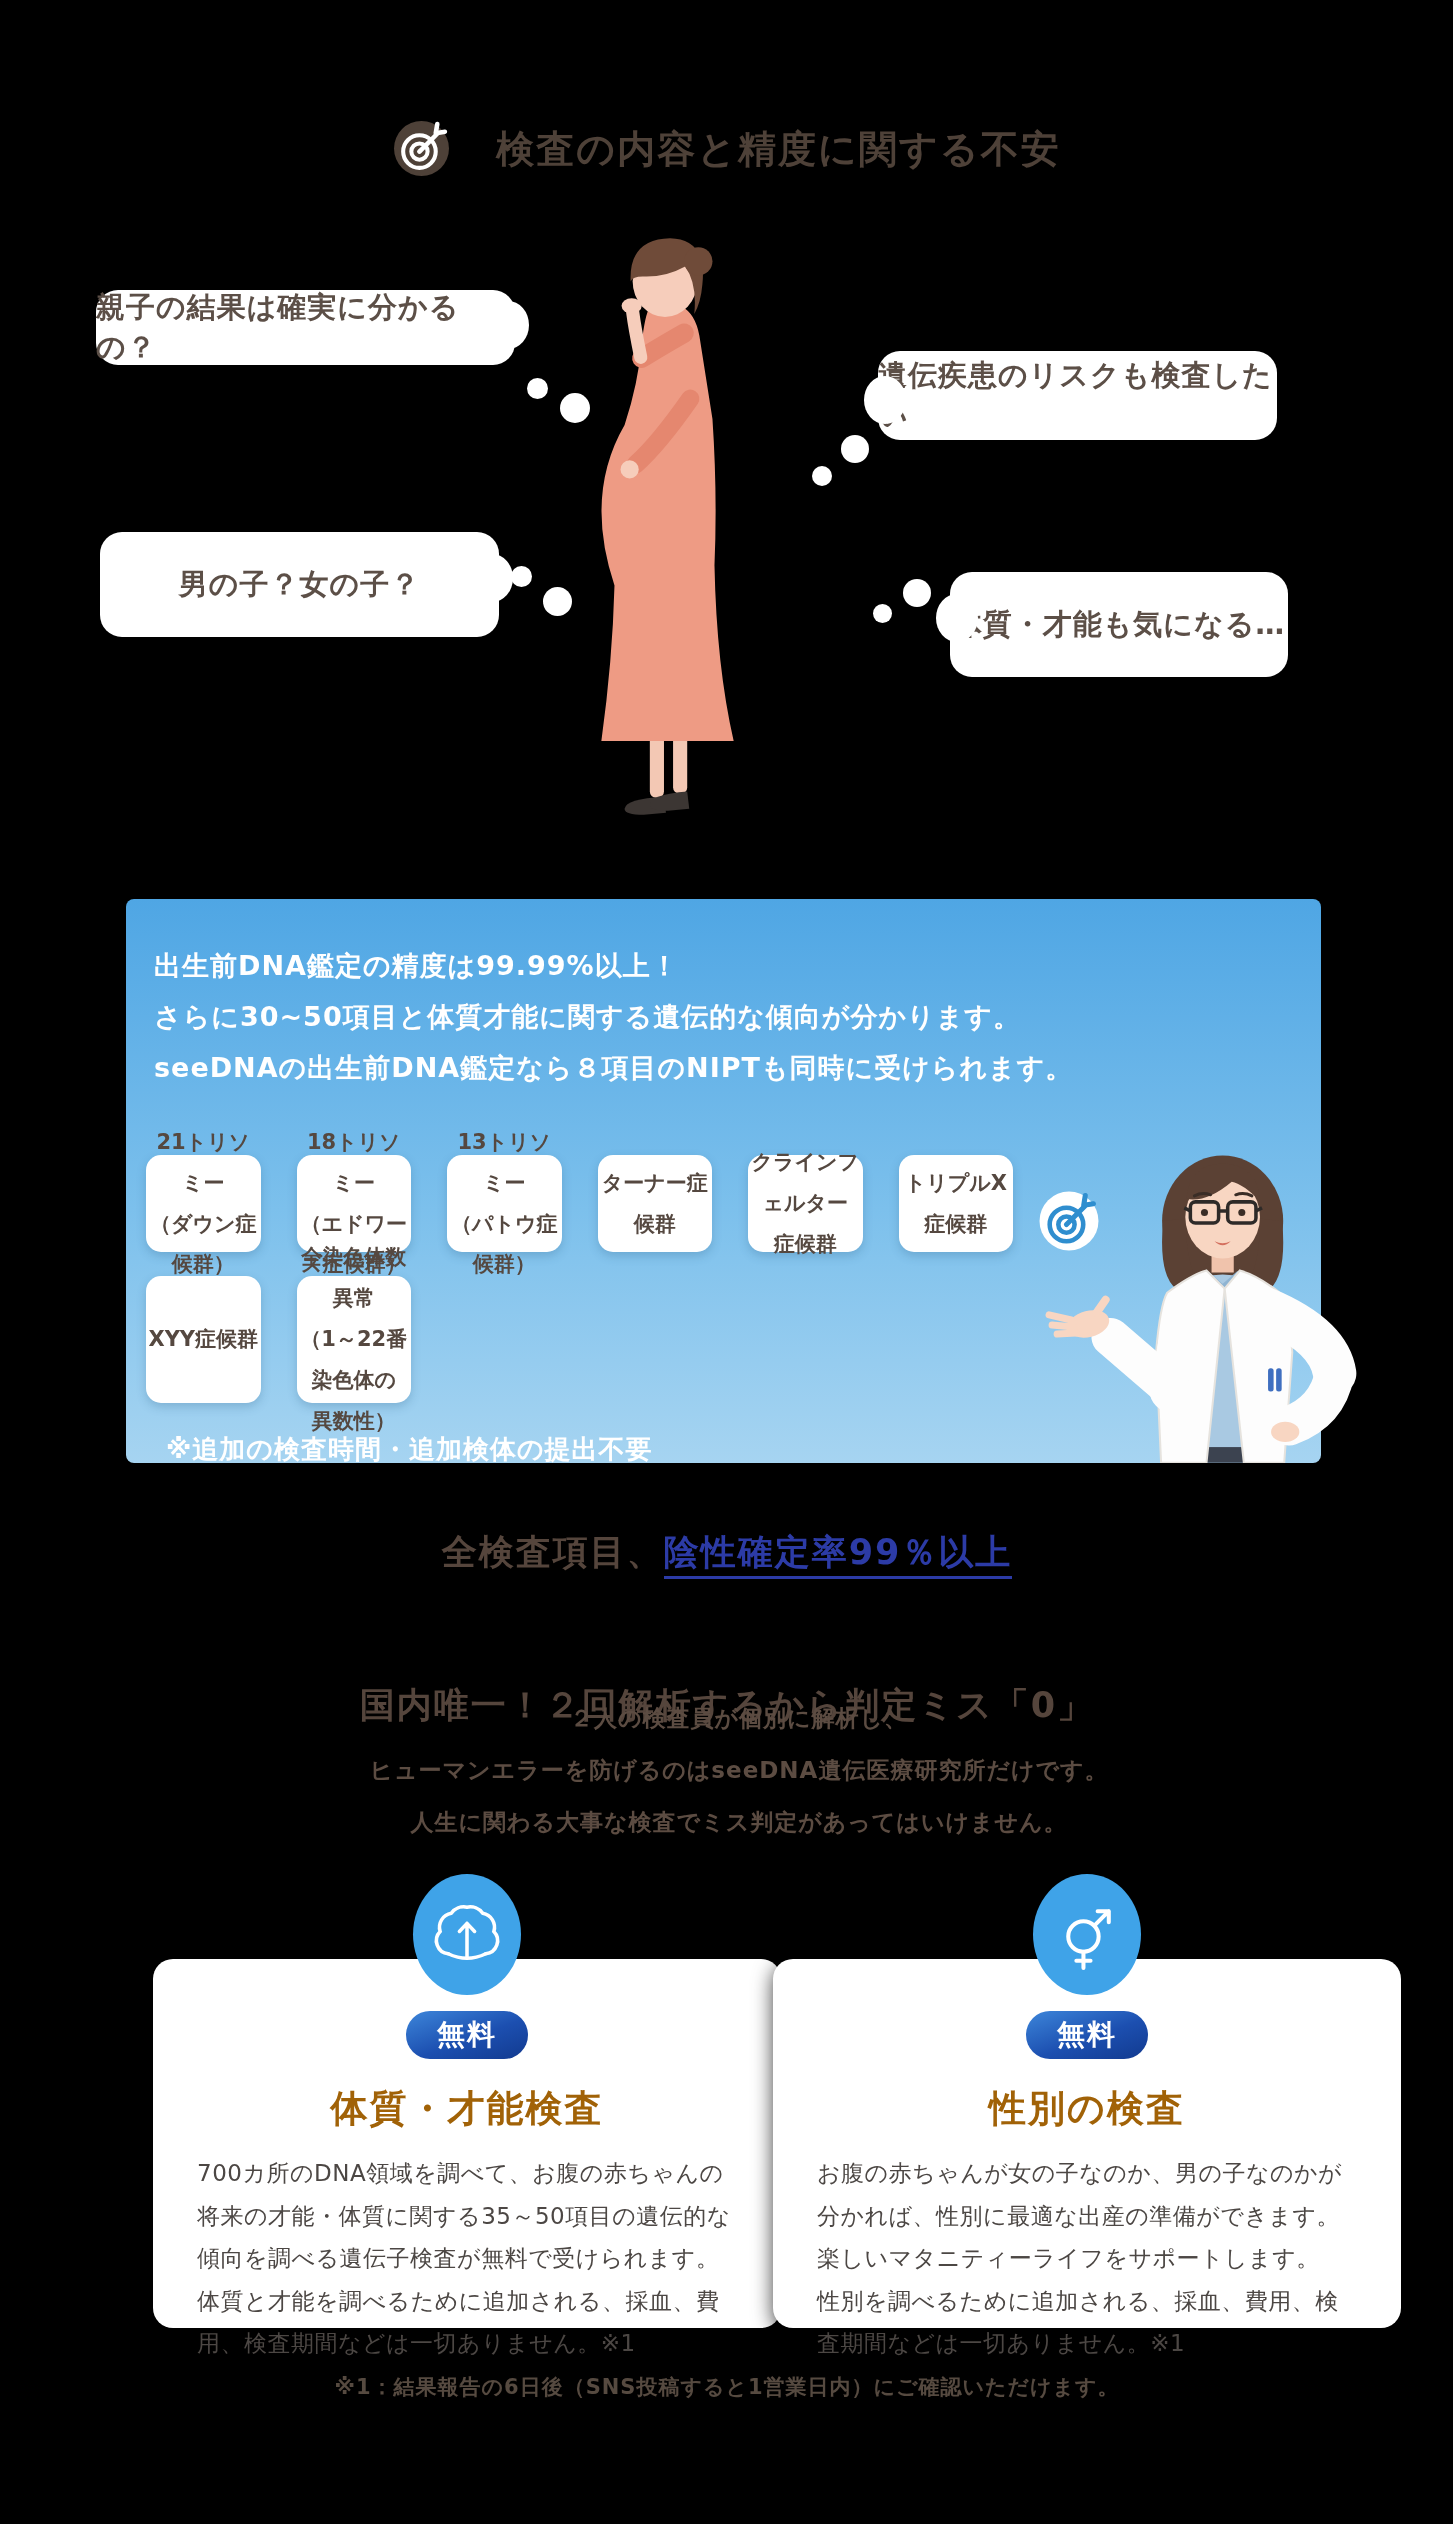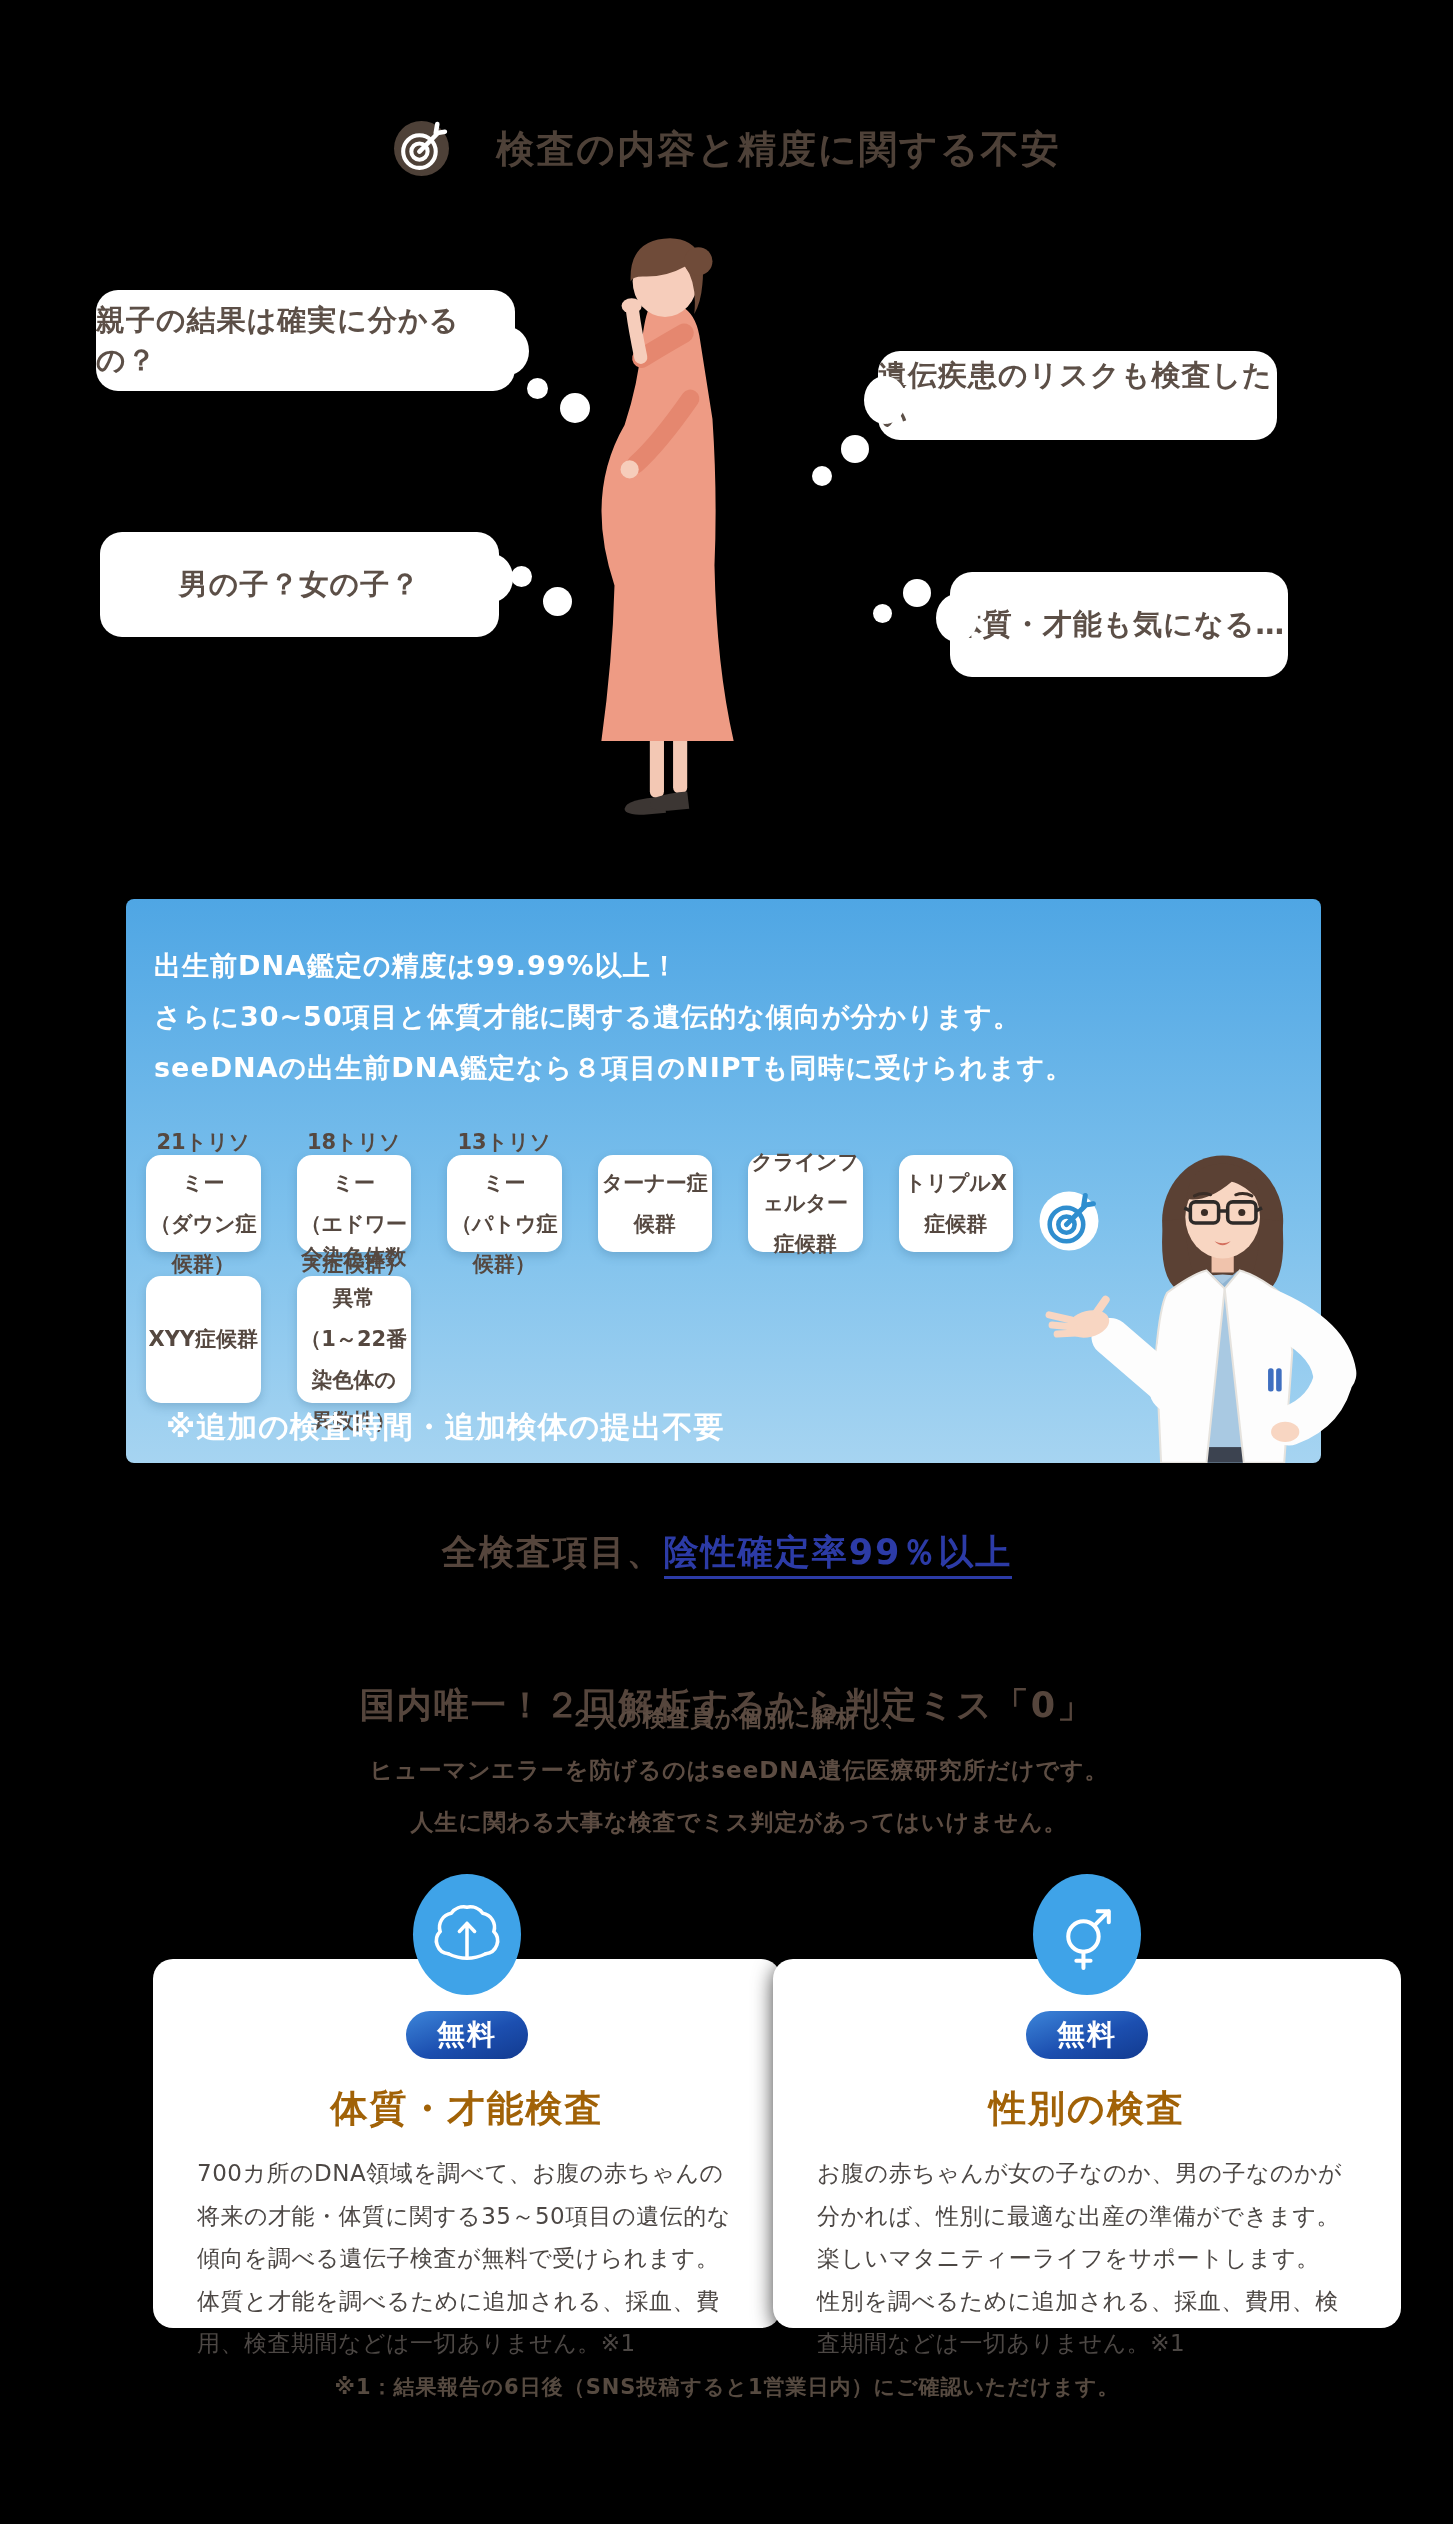--- a/index.html
+++ b/index.html
@@ -26,21 +26,21 @@
   .info-box{left:126px;top:899px;width:1195px;height:564px;border-radius:8px;
             background:linear-gradient(180deg,#4fa6e4 0%,#7cc0ec 55%,#a6d4f1 100%);
             box-shadow:0 6px 22px rgba(0,0,0,.8);}
   .info-lines{position:absolute;left:28px;top:53px;}
   .info-line{font-size:27px;font-weight:800;color:#ffffff;letter-spacing:1px;line-height:27px;margin-bottom:24px;}
   .nipt-grid{position:absolute;left:20px;top:256px;width:867px;display:grid;
              grid-template-columns:repeat(6,1fr);grid-template-rows:97px 127px;gap:24px 36px;}
   .nipt-card{background:#fff;border-radius:15px;display:flex;align-items:center;justify-content:center;
              text-align:center;font-size:21px;font-weight:700;color:#554840;line-height:1.95;
              white-space:pre-line;box-shadow:0 4px 10px rgba(40,90,130,.25);}
-  .info-note{position:absolute;left:40px;top:508px;font-size:30px;font-weight:800;color:#fff;letter-spacing:1px;}
+  .info-note{position:absolute;left:40px;top:533px;font-size:26px;font-weight:800;color:#fff;letter-spacing:1px;}
   .target-badge{position:absolute;left:912px;top:291px;}
 
   
   .claim1{left:0;top:1529px;width:100%;text-align:center;font-size:35px;font-weight:800;letter-spacing:2px;}
   .claim1 .dark{color:#55453c;}
   .claim1 .blue{color:#2c3ba6;border-bottom:3.5px solid #2c3ba6;padding-bottom:4px;}
   .claim2{left:0;top:1682px;width:100%;text-align:center;font-size:35px;font-weight:800;color:#55453c;letter-spacing:2px;}
   .claim-par{left:12px;top:1693px;width:100%;text-align:center;font-size:23px;font-weight:700;color:#5c4c42;
              line-height:2.26;white-space:pre-line;letter-spacing:1px;}
 
@@ -73,21 +73,21 @@
         <circle cx="-4" cy="6" r="32" stroke="#fff" stroke-width="8" fill="none"></circle>
         <circle cx="-4" cy="6" r="16" stroke="#fff" stroke-width="8" fill="none"></circle>
         <circle cx="-4" cy="6" r="4" fill="#fff"></circle>
         <path d="M-4 6 L30 -28" stroke="#fff" stroke-width="9" stroke-linecap="round"></path>
         <path d="M28 -30 L46 -33 M28 -30 L31 -48" stroke="#fff" stroke-width="9" stroke-linecap="round"></path>
       </svg>
     </span>
     <span class="header-title">検査の内容と精度に関する不安</span>
   </div>
 
-  <div class="abs bubble" style="left:96px;top:290px;width:419px;height:101px;">
+  <div class="abs bubble" style="left:96px;top:290px;width:419px;height:75px;">
     <span>親子の結果は確実に分かるの？</span>
     <i class="bump r"></i>
   </div>
   <div class="dot" style="left:527px;top:378px;width:21px;height:21px;"></div>
   <div class="dot" style="left:560px;top:393px;width:30px;height:30px;"></div>
 
   <div class="abs bubble" style="left:878px;top:351px;width:399px;height:89px;">
     <span>遺伝疾患のリスクも検査したい</span>
     <i class="bump l"></i>
   </div>

